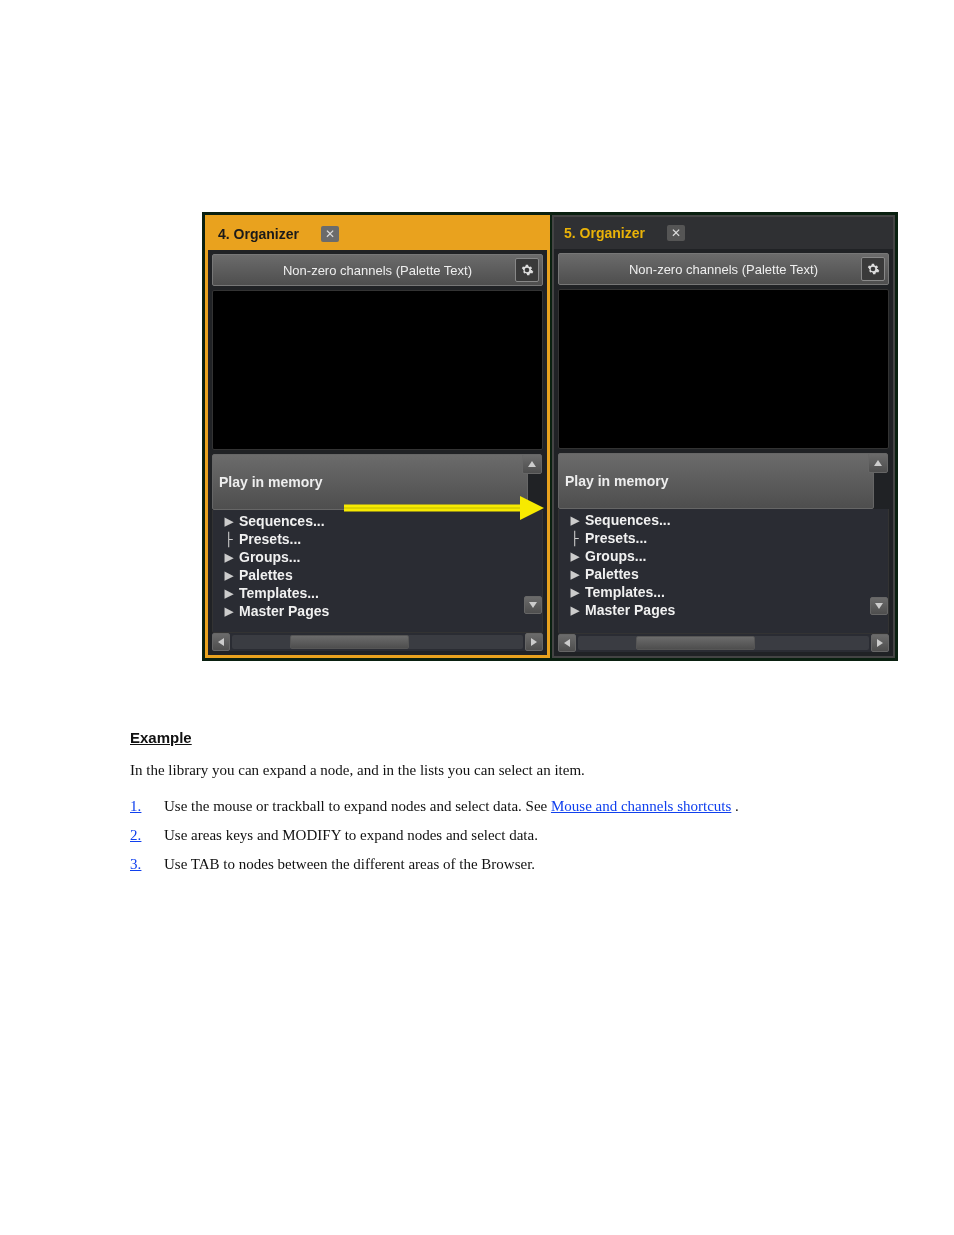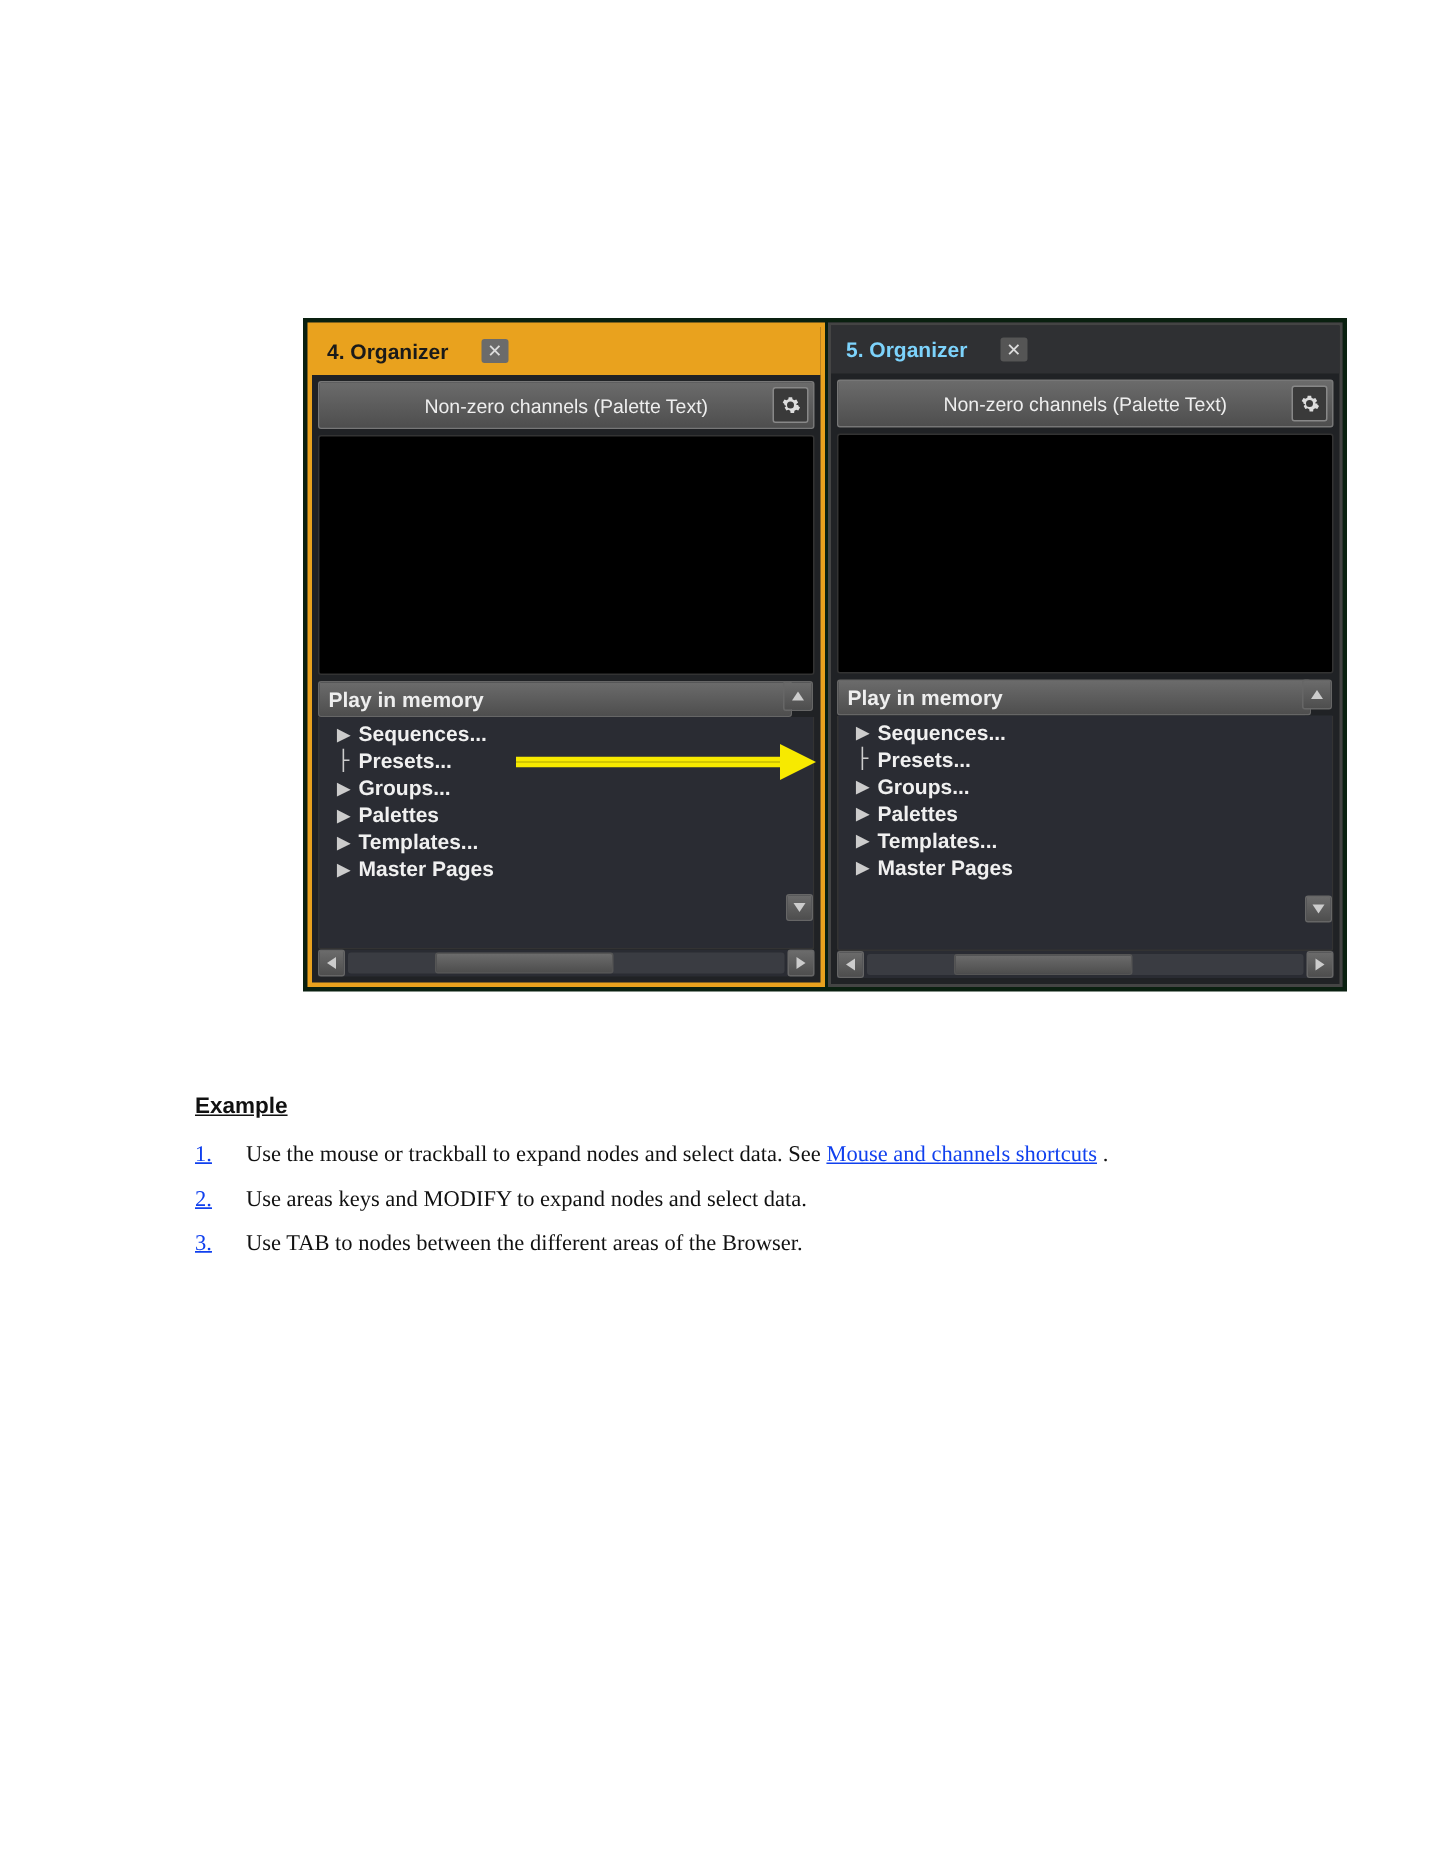--- a/index.html
+++ b/index.html
@@ -44,21 +44,21 @@
     align-items: center;
     height: 32px;
     background: #2f3033;
     padding: 0 4px;
     gap: 16px;
   }
   .panel.active .tab-strip {
     background: #e9a21e;
   }
   .tab-title {
-    color: #7dd3fc;
+    color: #eab308;
     font-weight: 600;
     font-size: 14px;
     padding: 2px 6px;
   }
   .panel.active .tab-title {
     color: #1a1a1a;
   }
   .tab-close {
     width: 18px;
     height: 16px;
@@ -109,21 +109,21 @@
   .gear-btn svg { fill: #ddd; }
   .black-area {
     margin: 4px 4px 0 4px;
     flex: 0 0 158px;
     background: #000;
     border: 1px solid #333;
     border-radius: 2px;
   }
   .section-title {
     margin: 4px 19px 0 4px;
-    padding: 3px 6px;
+    padding: 19px 6px;
     background: linear-gradient(#6b6b6b, #4e4e4e);
     border: 1px solid #666;
     border-radius: 2px;
     color: #eee;
     font-weight: 600;
     font-size: 14px;
     display: flex;
     align-items: center;
     justify-content: space-between;
   }
@@ -433,20 +433,21 @@
 
   <svg class="arrow-svg" viewBox="0 0 200 28">
     <line x1="0" y1="14" x2="176" y2="14" stroke="#f7ea00" stroke-width="7"></line>
     <polygon points="176,2 200,14 176,26" fill="#f7ea00"></polygon>
     <line x1="0" y1="14" x2="176" y2="14" stroke="#000" stroke-width="1" opacity="0.2"></line>
   </svg>
 
   <div class="doc-text">
     <div class="doc-heading">Example</div>
 
+    <p>In the library you can expand a node, and in the lists you can select an item.</p>
 
     <div class="bullet-row">
       <span class="bnum"><a href="#">1.</a></span>
       <span style="flex:1">
         <span> Use the mouse or trackball to expand nodes and select data. See </span>
         <a href="#">Mouse and channels shortcuts</a>
         <span>.</span>
       </span>
     </div>
     <div class="bullet-row">

